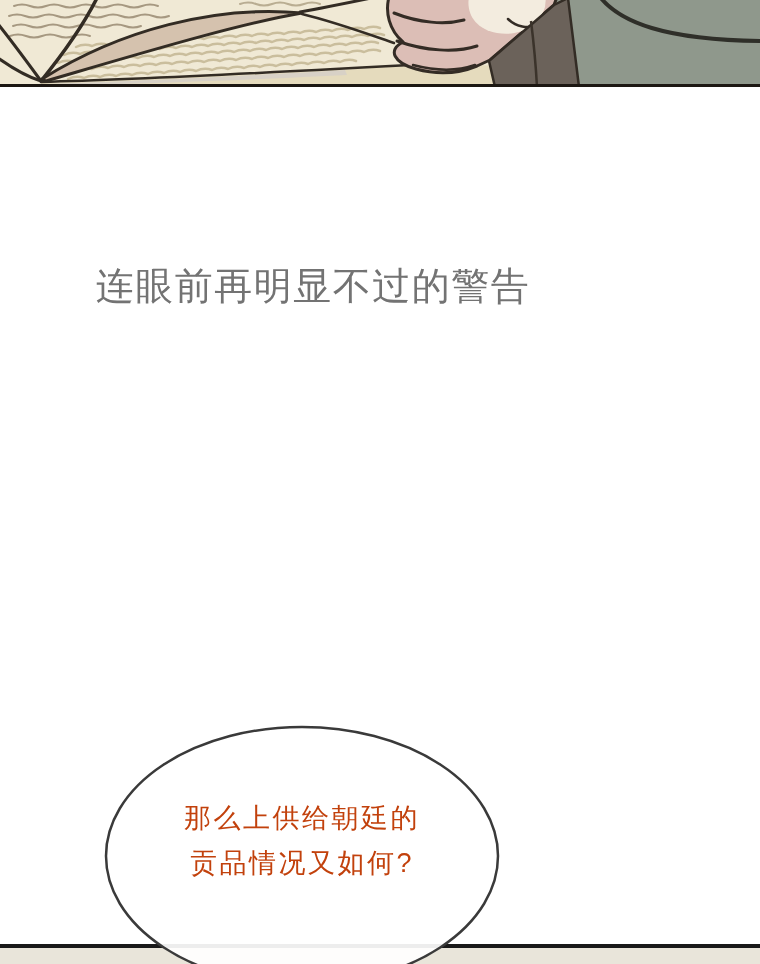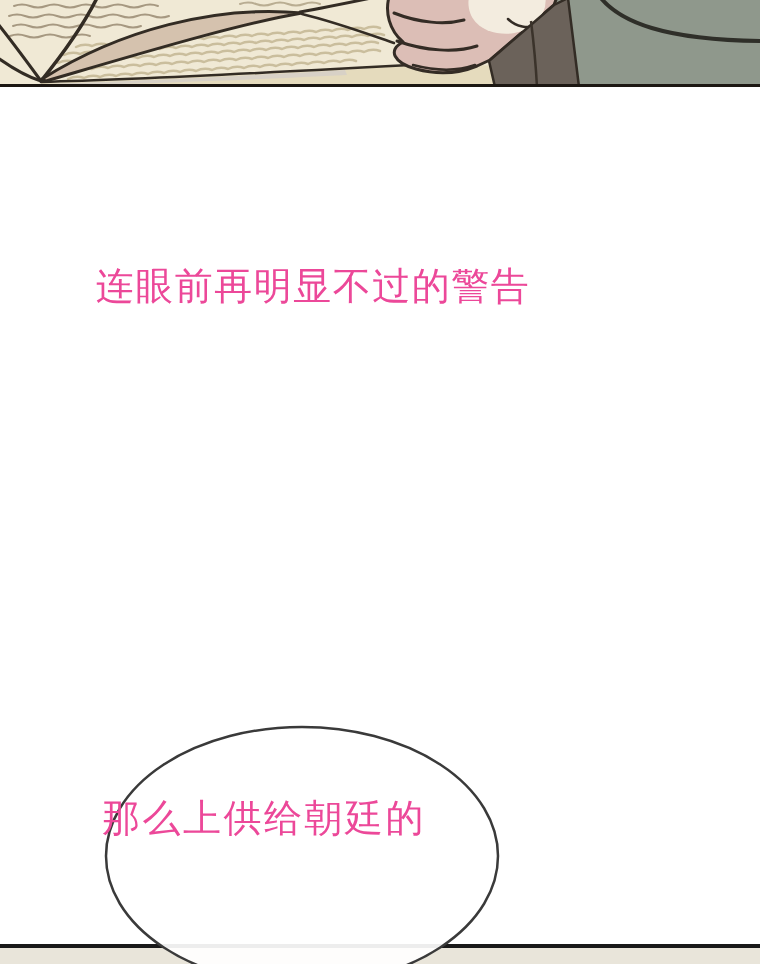--- a/index.html
+++ b/index.html
@@ -11,39 +11,40 @@
     font-family:"Liberation Sans", sans-serif;
   }
   .top-panel{
     position:absolute;left:0;top:0;width:760px;height:87px;
   }
   .top-panel svg{display:block;}
   .narration{
     position:absolute;left:0;top:264px;width:626px;
     text-align:center;
     font-size:38px;line-height:45px;letter-spacing:1.5px;
-    font-weight:500;color:#ec4899;
+    font-weight:500;color:#737373;
     white-space:nowrap;
   }
   .bottom-line{
     position:absolute;left:0;top:944px;width:760px;height:4px;
     background:#191919;z-index:1;
   }
   .next-panel-strip{
     position:absolute;left:0;top:948px;width:760px;height:16px;
     background:#e9e5da;z-index:1;
   }
   .bubble-svg{
     position:absolute;left:102px;top:724px;width:400px;height:240px;
     z-index:3;
   }
   .bubble-text{
     position:absolute;left:102px;top:796px;width:400px;
-    font-size:38px;line-height:45px;letter-spacing:2.5px;
-    font-weight:500;color:#ec4899;
+    text-align:center;
+    font-size:27px;line-height:45px;letter-spacing:2.5px;
+    font-weight:500;color:#c2410c;
     z-index:4;white-space:nowrap;
   }
 </style>
 </head>
 <body>
 
 <div class="page">
 
   <div class="top-panel">
     <svg width="760" height="87" viewBox="0 0 760 87">
@@ -105,15 +106,16 @@
   </div>
 
   <div class="bottom-line"></div>
   <div class="next-panel-strip"></div>
 
   <svg class="bubble-svg" width="400" height="240" viewBox="0 0 400 240">
     <ellipse cx="200" cy="132" rx="196" ry="129" fill="rgba(255,255,255,0.92)" stroke="#3a3a3a" stroke-width="2.5"></ellipse>
   </svg>
   <div class="bubble-text">
     <div>那么上供给朝廷的</div>
+    <div>贡品情况又如何?</div>
   </div>
 
 </div>
 
 </body></html>

